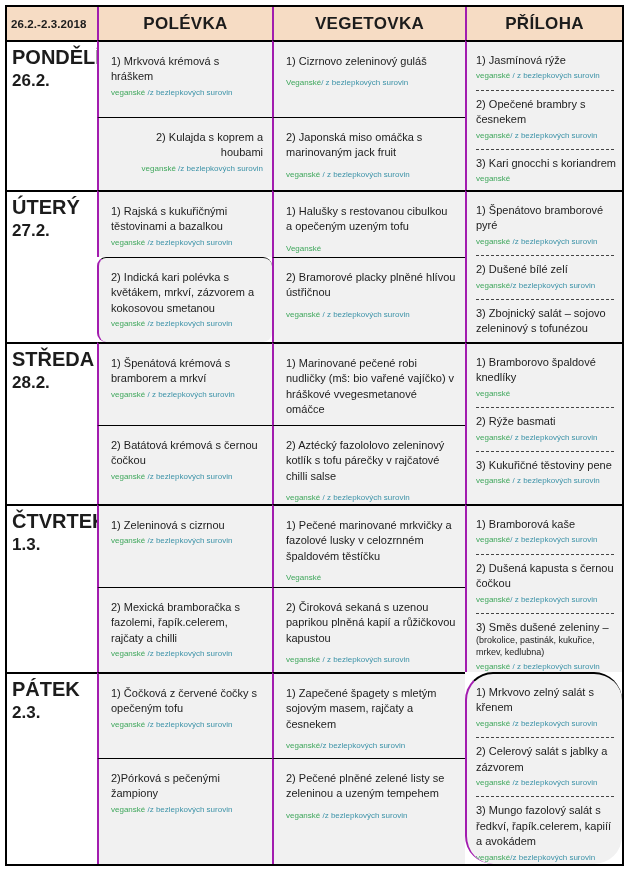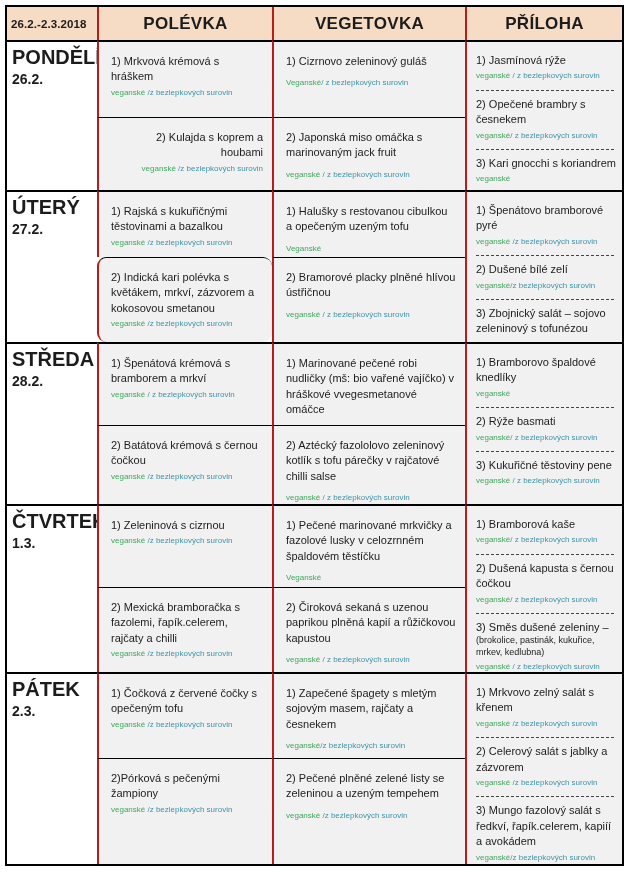--- a/index.html
+++ b/index.html
@@ -8,31 +8,31 @@
     font-family:"Liberation Sans", sans-serif; color:#1c1c1c;
   }
   .menu-table {
     position:absolute; top:5px; left:5px;
     display:grid;
     grid-template-columns:90px 175px 193px 157px;
     border:2px solid #000;
     background:#fff;
   }
   .cell { box-sizing:border-box; overflow:hidden; }
-  .bl  { border-left:2px solid #b91c1c; }
+  .bl  { border-left:2px solid #a21caf; }
   .bt2 { border-top:2px solid #000; }
   .bt1 { border-top:1px solid #000; }
 
   .hdr { background:#f6dcc4; display:flex; align-items:center; }
   .date-cell { font-weight:bold; font-size:11.5px; padding-left:4px; letter-spacing:0.1px; }
   .col-hdr { justify-content:center; font-weight:bold; font-size:17px; letter-spacing:0.3px; }
 
   .day-cell { background:#ffffff; padding:3px 2px 0 5px; }
   .day-name { font-weight:bold; font-size:20px; line-height:1.25; }
-  .day-date { font-weight:bold; font-size:14px; line-height:1.3; }
+  .day-date { font-weight:bold; font-size:17px; line-height:1.3; }
 
   .item-cell { background:#f1f1f1; padding:12px 9px 6px 12px; }
   .side-cell { background:#f1f1f1; padding:11px 6px 6px 9px; }
 
   .item-text { font-size:11px; line-height:1.4; color:#1c1c1c; }
   .side-item-note { font-size:9px; line-height:1.3; color:#1c1c1c; }
 
   .diet-label { font-size:8px; margin-top:3px; line-height:1.3; white-space:nowrap; }
   .col-veg .diet-label { margin-top:9px; }
   .tag-green { color:#3fa75c; }
@@ -214,21 +214,21 @@
       <div class="diet-label"><span class="tag-green">veganské </span><span class="tag-teal">/z bezlepkových surovin</span></div>
     </div>
     <div class="cell item-cell bl col-veg bt2" style="grid-area: 10 / 3;">
       <div class="item-text">1)  Zapečené špagety s mletým sojovým masem, rajčaty a česnekem</div>
       <div class="diet-label"><span class="tag-green">veganské</span><span class="tag-teal">/z bezlepkových surovin</span></div>
     </div>
     <div class="cell item-cell bl col-veg bt1" style="grid-area: 11 / 3;">
       <div class="item-text">2) Pečené plněné zelené listy se zeleninou a uzeným tempehem</div>
       <div class="diet-label"><span class="tag-green">veganské </span><span class="tag-teal">/z bezlepkových surovin</span></div>
     </div>
-    <div class="cell side-cell bl bt2" style="grid-area: 10 / 4 / span 2;">
+    <div class="cell side-cell bl bt2" style="grid-area: 10 / 4 / span 2; border-radius: 28px;">
       <div class="side-item">
         <div class="item-text">1)  Mrkvovo zelný salát s křenem</div>
         <div class="diet-label"><span class="tag-green">veganské </span><span class="tag-teal">/z bezlepkových surovin</span></div>
       </div>
       <div class="dash-sep"></div>
       <div class="side-item">
         <div class="item-text">2)  Celerový salát s jablky a zázvorem</div>
         <div class="diet-label"><span class="tag-green">veganské </span><span class="tag-teal">/z bezlepkových surovin</span></div>
       </div>
       <div class="dash-sep"></div>

